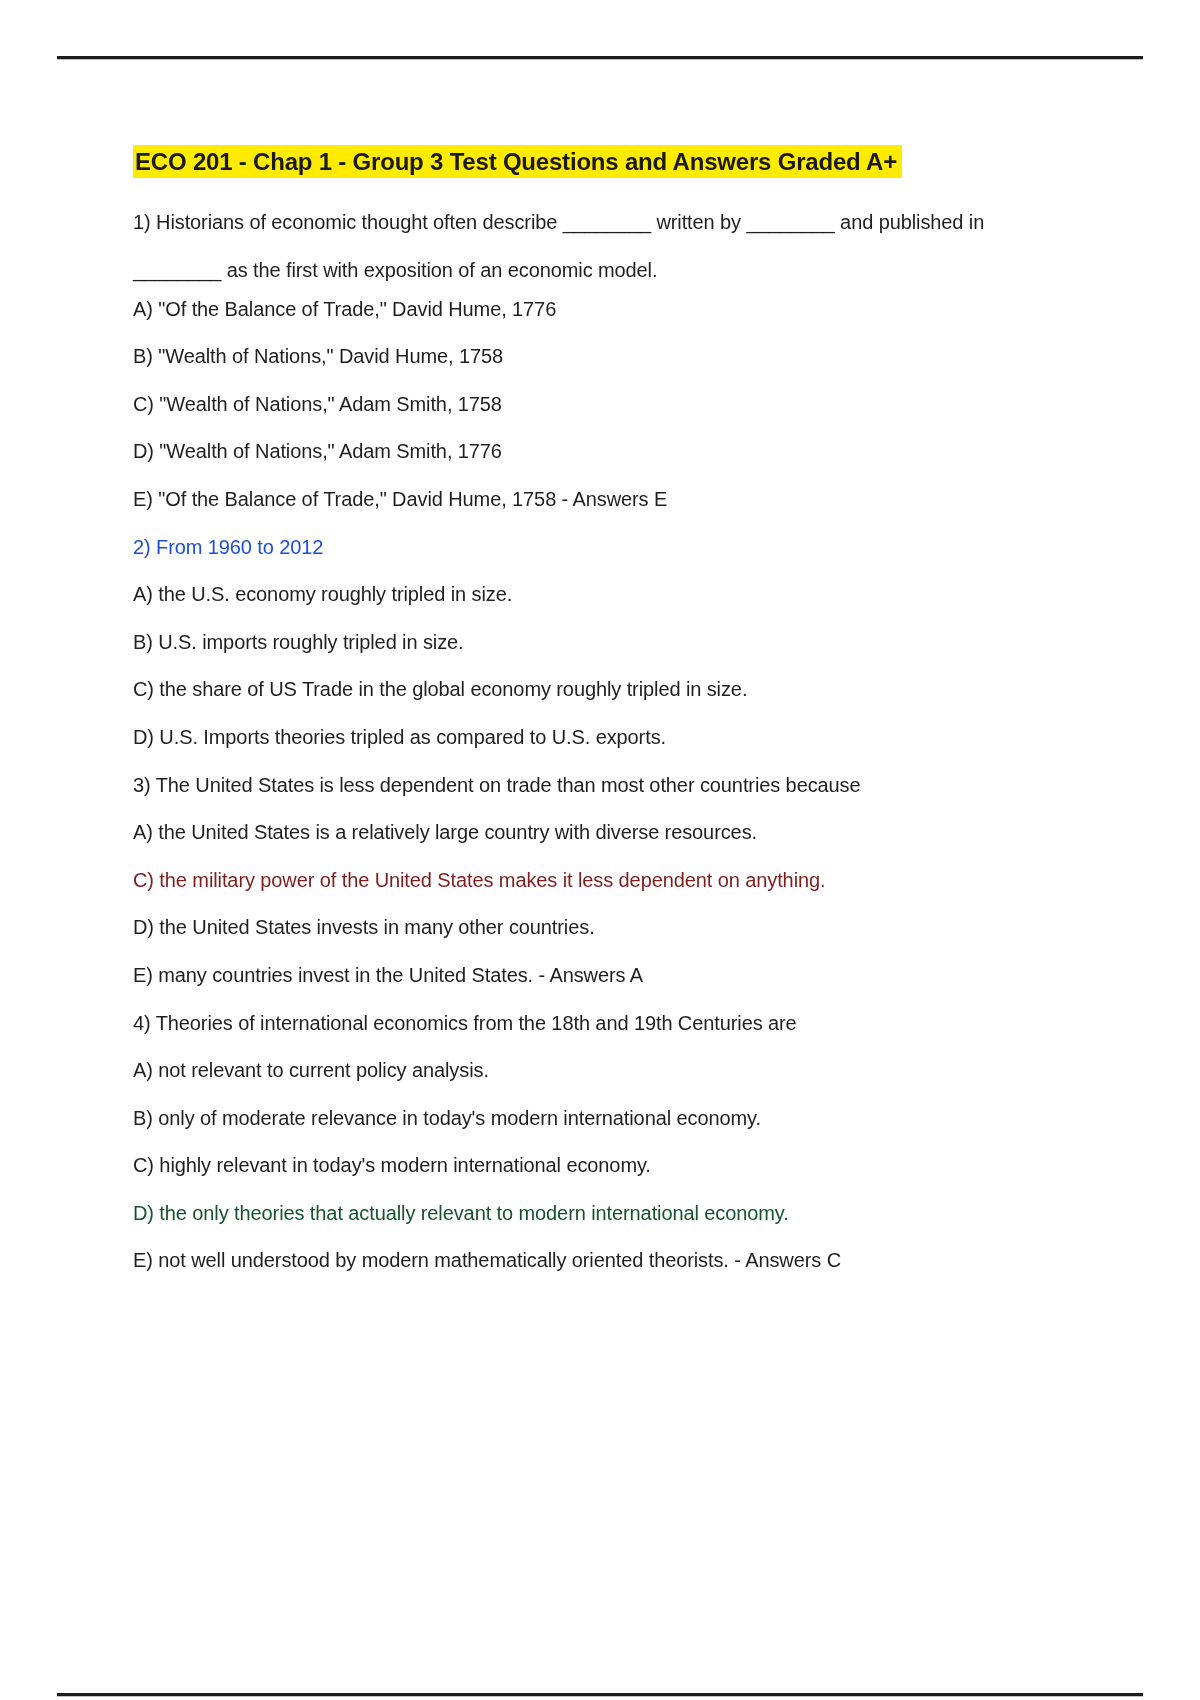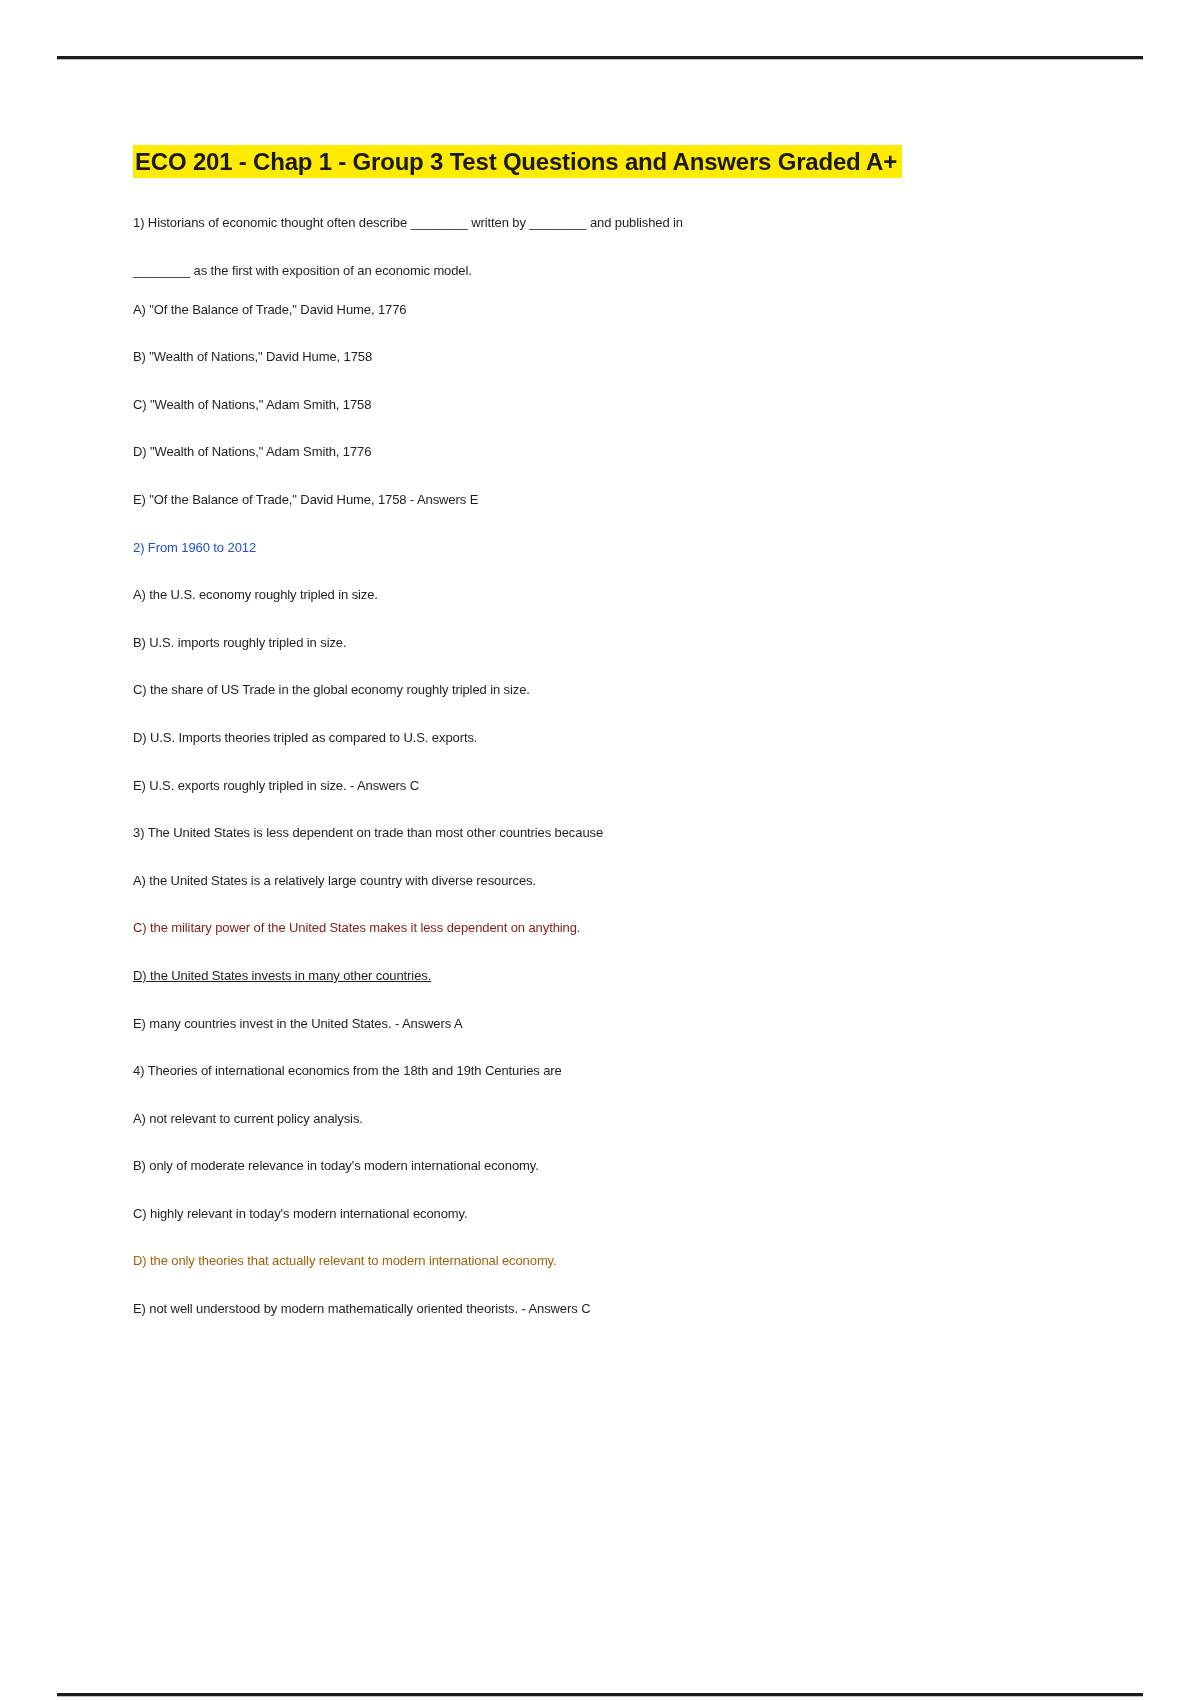--- a/index.html
+++ b/index.html
@@ -40,21 +40,21 @@
     display: inline-block;
     font-size: 24px;
     font-weight: bold;
     line-height: 33px;
     color: #1a1a1a;
     padding: 0 5px 0 2px;
     letter-spacing: -0.2px;
   }
   .line {
     white-space: nowrap;
-    font-size: 13px;
+    font-size: 20px;
     line-height: 29px;
     height: 29px;
     margin-bottom: 18.6px;
     color: #1f1f1f;
     letter-spacing: -0.1px;
   }
   .line.cont {
     margin-bottom: 10px;
   }
 </style>
@@ -74,29 +74,28 @@
         <div class="line" style="color: rgb(31, 31, 31);">A) "Of the Balance of Trade," David Hume, 1776</div>
         <div class="line" style="color: rgb(31, 31, 31);">B) "Wealth of Nations," David Hume, 1758</div>
         <div class="line" style="color: rgb(31, 31, 31);">C) "Wealth of Nations," Adam Smith, 1758</div>
         <div class="line" style="color: rgb(31, 31, 31);">D) "Wealth of Nations," Adam Smith, 1776</div>
         <div class="line" style="color: rgb(31, 31, 31);">E) "Of the Balance of Trade," David Hume, 1758 - Answers E</div>
         <div class="line" style="color: #1d4ed8;">2) From 1960 to 2012</div>
         <div class="line" style="color: rgb(31, 31, 31);">A) the U.S. economy roughly tripled in size.</div>
         <div class="line" style="color: rgb(31, 31, 31);">B) U.S. imports roughly tripled in size.</div>
         <div class="line" style="color: rgb(31, 31, 31);">C) the share of US Trade in the global economy roughly tripled in size.</div>
         <div class="line" style="color: rgb(31, 31, 31);">D) U.S. Imports theories tripled as compared to U.S. exports.</div>
-        <div class="line" style="color: rgb(31, 31, 31);">E) U.S. exports roughly tripled in size. - Answers C</div>
         <div class="line" style="color: rgb(31, 31, 31);">3) The United States is less dependent on trade than most other countries because</div>
         <div class="line" style="color: rgb(31, 31, 31);">A) the United States is a relatively large country with diverse resources.</div>
         <div class="line" style="color: #7f1d1d;">C) the military power of the United States makes it less dependent on anything.</div>
-        <div class="line" style="color: rgb(31, 31, 31); text-decoration: underline;">D) the United States invests in many other countries.</div>
+        <div class="line" style="color: rgb(31, 31, 31);">D) the United States invests in many other countries.</div>
         <div class="line" style="color: rgb(31, 31, 31);">E) many countries invest in the United States. - Answers A</div>
         <div class="line" style="color: rgb(31, 31, 31);">4) Theories of international economics from the 18th and 19th Centuries are</div>
         <div class="line" style="color: rgb(31, 31, 31);">A) not relevant to current policy analysis.</div>
         <div class="line" style="color: rgb(31, 31, 31);">B) only of moderate relevance in today's modern international economy.</div>
         <div class="line" style="color: rgb(31, 31, 31);">C) highly relevant in today's modern international economy.</div>
-        <div class="line" style="color: #a16207;">D) the only theories that actually relevant to modern international economy.</div>
+        <div class="line" style="color: #14532d;">D) the only theories that actually relevant to modern international economy.</div>
         <div class="line" style="color: rgb(31, 31, 31);">E) not well understood by modern mathematically oriented theorists. - Answers C</div>
       </div>
   </div>
 
   <div class="rule bottom" style="background: rgb(28, 28, 28);"></div>
 </div>
 
 </body></html>

